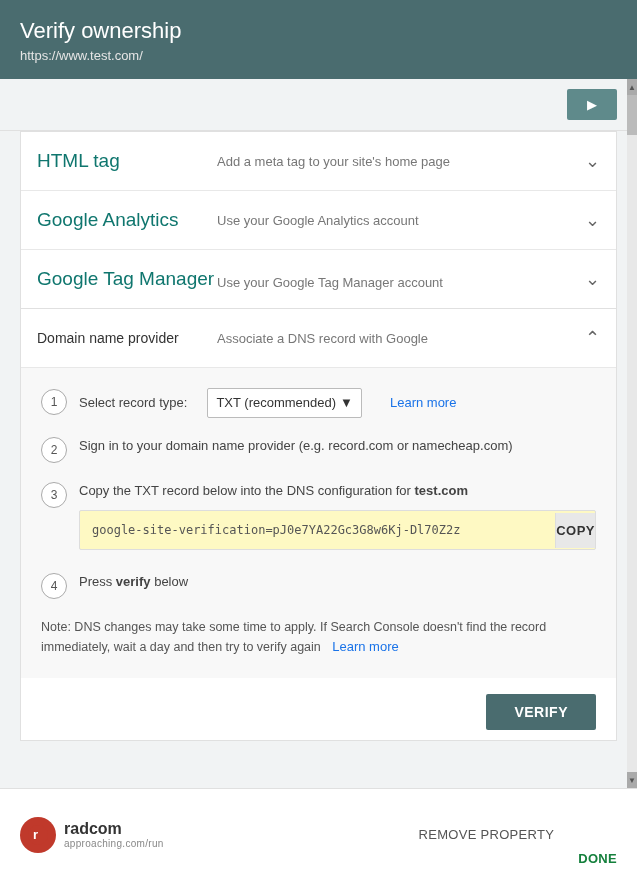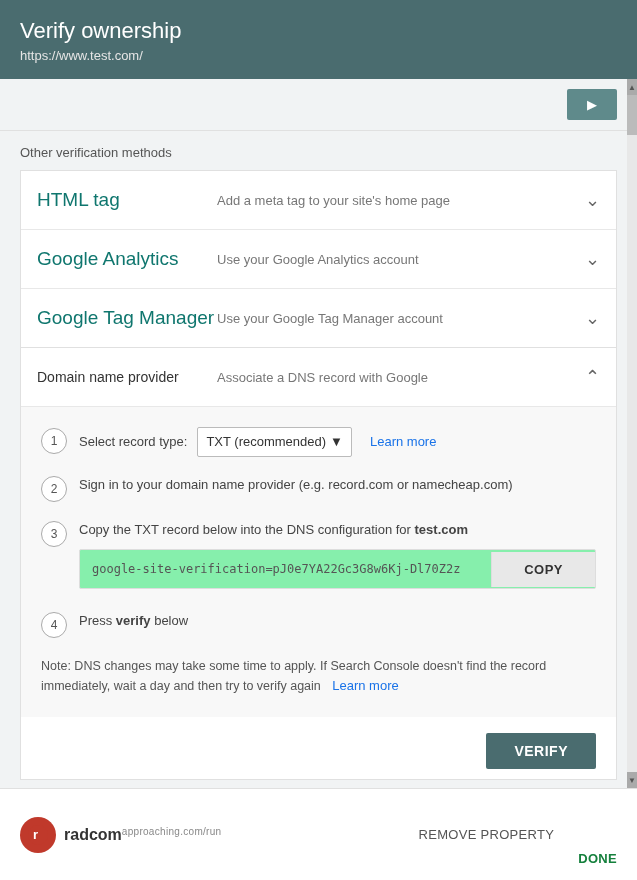--- a/index.html
+++ b/index.html
@@ -65,20 +65,21 @@
 
     .method-row {
       display: flex;
       align-items: center;
       padding: 18px 16px;
       border-bottom: 1px solid #e8e8e8;
       cursor: pointer;
     }
     .method-row:last-child {
       border-bottom: none;
+      align-items: flex-end;
     }
 
     .method-name {
       min-width: 180px;
       font-size: 19px;
       color: #0f766e;
       font-weight: 400;
     }
     .method-desc {
       flex: 1;
@@ -153,21 +154,21 @@
     }
     .step-content a {
       color: #1a73e8;
       text-decoration: none;
     }
 
     
     .record-type-row {
       display: flex;
       align-items: center;
-      gap: 10px;
+      gap: 20px;
     }
     .record-select {
       border: 1px solid #bbb;
       background: white;
       padding: 4px 8px;
       font-size: 13px;
       color: #333;
       cursor: pointer;
       display: flex;
       align-items: center;
@@ -177,42 +178,42 @@
     .learn-more-link {
       color: #1a73e8;
       font-size: 13px;
       text-decoration: none;
       margin-left: 8px;
       cursor: pointer;
     }
 
     
     .copy-box {
-      background: #86efac;
+      background: #fef9c3;
       border: 1px solid #ddd;
       display: flex;
       align-items: center;
       margin: 4px 0 4px 0;
       border-radius: 2px;
       overflow: hidden;
     }
     .copy-text {
       flex: 1;
       padding: 10px 12px;
       font-size: 12px;
       color: #555;
       font-family: monospace;
       overflow: hidden;
       text-overflow: ellipsis;
       white-space: nowrap;
     }
     .copy-btn {
       background: #e8e8e8;
       border: none;
-      padding: 10px 32px;
+      padding: 10px 0;
       font-size: 13px;
       font-weight: 600;
       color: #333;
       cursor: pointer;
       letter-spacing: 0.5px;
       border-left: 1px solid #ddd;
     }
 
     .note-box {
       font-size: 12.5px;
@@ -266,21 +267,21 @@
       background: #c0392b;
       display: flex;
       align-items: center;
       justify-content: center;
       color: white;
       font-size: 18px;
       font-weight: bold;
     }
     .logo-text {
       display: flex;
-      flex-direction: row;
+      flex-direction: column;
     }
     .logo-main {
       font-size: 16px;
       font-weight: bold;
       color: #333;
     }
     .logo-sub {
       font-size: 10px;
       color: #888;
       letter-spacing: 0.3px;
@@ -350,21 +351,20 @@
   <div class="header-url">https://www.test.com/</div>
 </div>
 
 <div class="main-wrapper">
   <div class="main-content">
 
     <div class="top-bar">
       <button class="top-bar-btn">▶</button>
     </div>
 
-    <div class="other-methods-label">Other verification methods</div>
 
     <div class="methods-container">
 
       <div class="method-row">
         <div class="method-name">HTML tag</div>
         <div class="method-desc">Add a meta tag to your site's home page</div>
         <div class="chevron-icon">⌄</div>
       </div>
 
       <div class="method-row">

